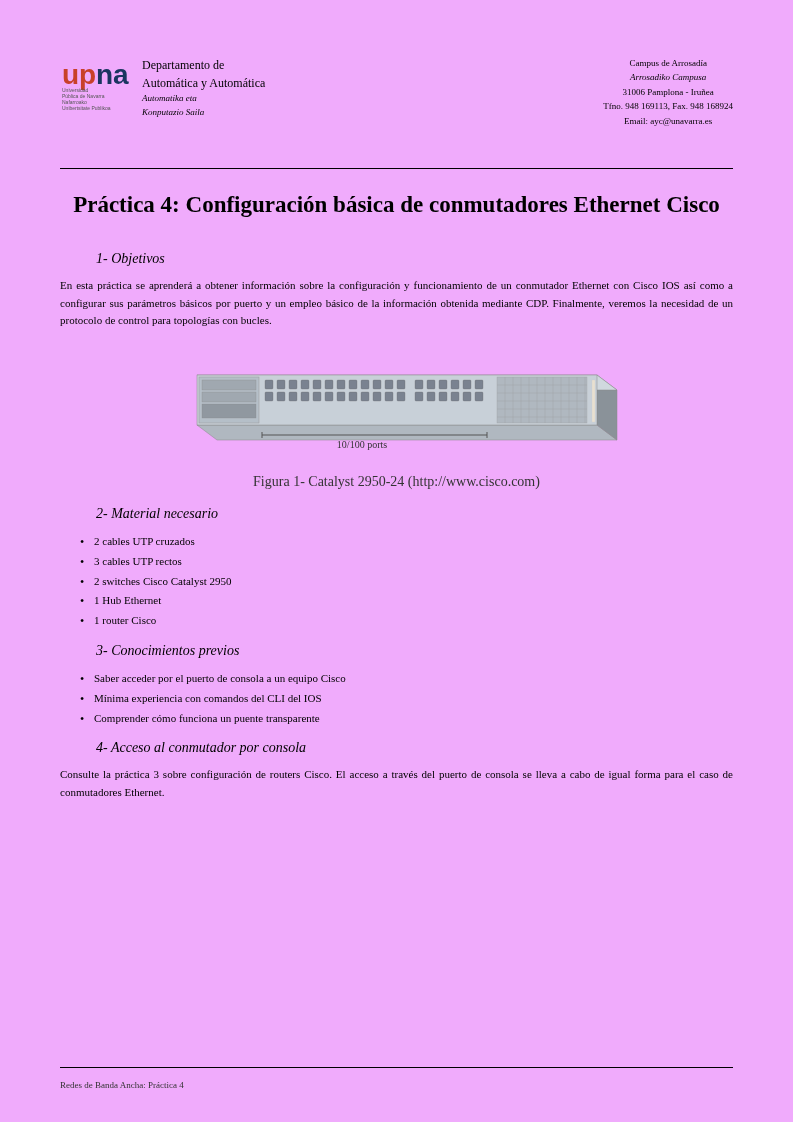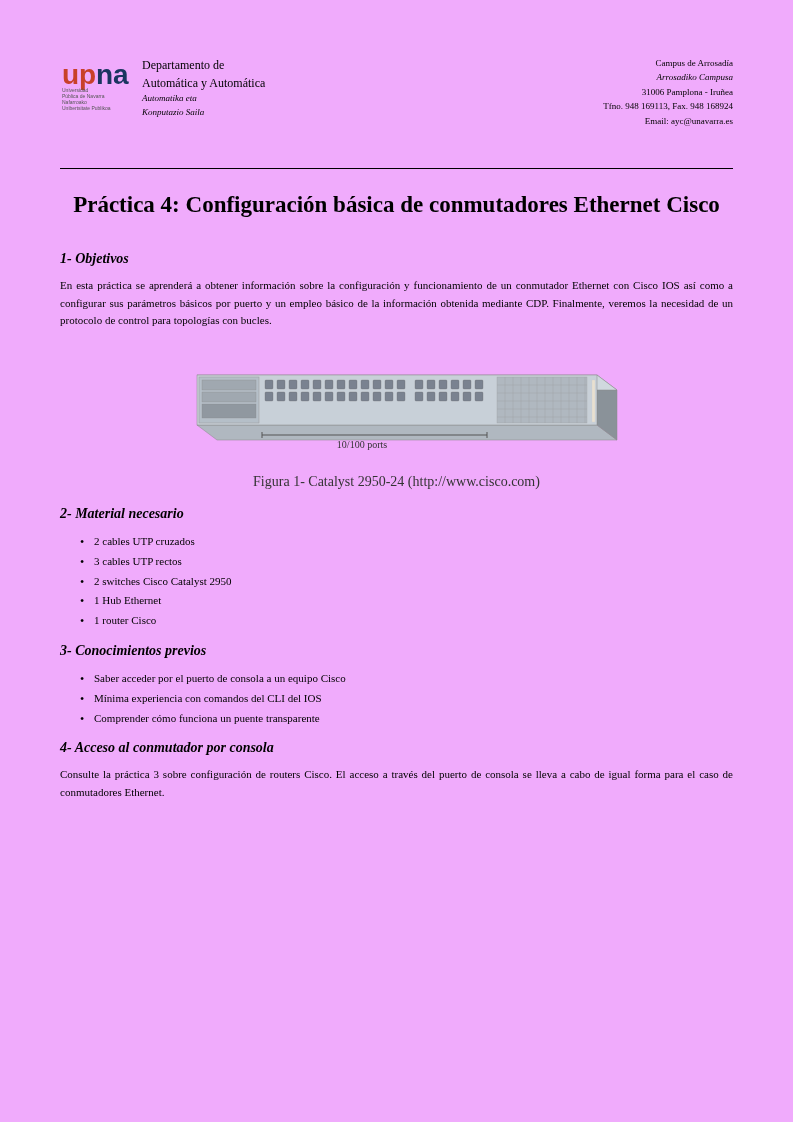--- a/index.html
+++ b/index.html
@@ -49,21 +49,21 @@
     .header-dept .dept-name {
       font-size: 12px;
     }
     .header-dept .dept-italic {
       font-style: italic;
       font-size: 9px;
     }
     .header-right {
       font-size: 9px;
       line-height: 1.6;
-      text-align: right;
+      text-align: center;
     }
     .header-right .campus-title {
       font-size: 9px;
     }
     .header-right .campus-italic {
       font-style: italic;
       font-size: 9px;
     }
 
     
@@ -78,24 +78,25 @@
       font-size: 23px;
       font-weight: bold;
       text-align: center;
       margin-bottom: 30px;
       line-height: 1.4;
     }
 
     
     .section-title {
       font-size: 14px;
-      font-weight: bold;
+      font-weight: normal;
       font-style: italic;
       margin-bottom: 10px;
       margin-top: 8px;
+      margin-left: 36px;
     }
 
     .body-text {
       font-size: 11px;
       line-height: 1.6;
       text-align: justify;
       margin-bottom: 12px;
     }
 
     
@@ -304,14 +305,17 @@
   <div class="section-title">3- Conocimientos previos</div>
   <ul class="bullet-list">
     <li>Saber acceder por el puerto de consola a un equipo Cisco</li>
     <li>Mínima experiencia con comandos del CLI del IOS</li>
     <li>Comprender cómo funciona un puente transparente</li>
   </ul>
 
   <div class="section-title">4- Acceso al conmutador por consola</div>
   <p class="body-text">Consulte la práctica 3 sobre configuración de routers Cisco. El acceso a través del puerto de consola se lleva a cabo de igual forma para el caso de conmutadores Ethernet.</p>
 
+  <div class="footer">
+    <span class="footer-text">Redes de Banda Ancha: Práctica 4</span>
+  </div>
 
 </div>
 
 </body></html>

